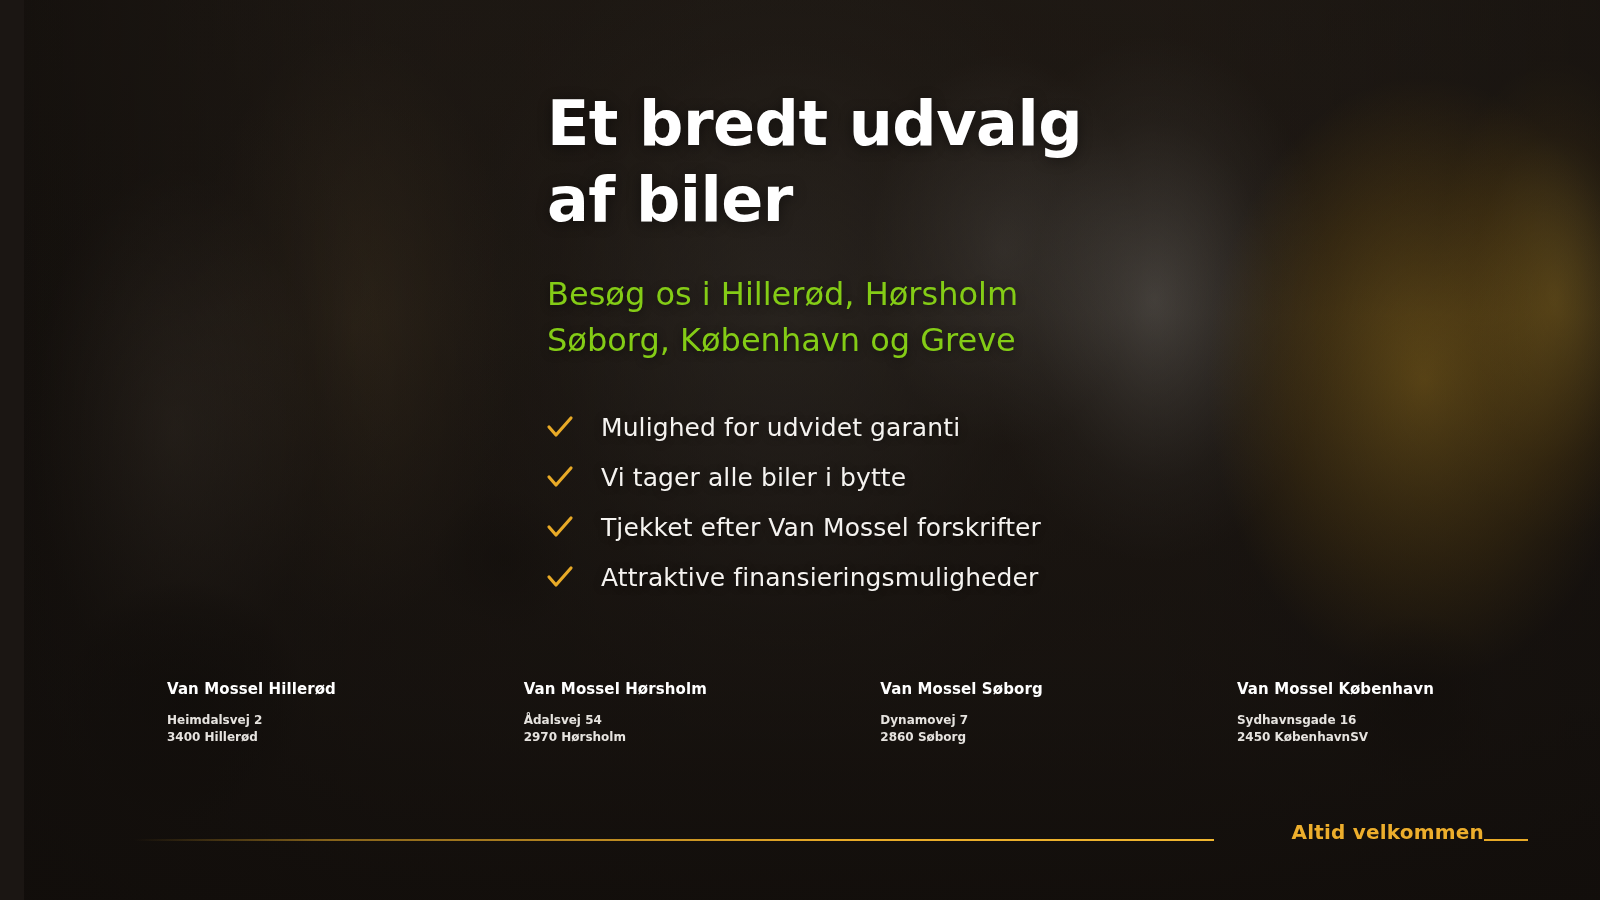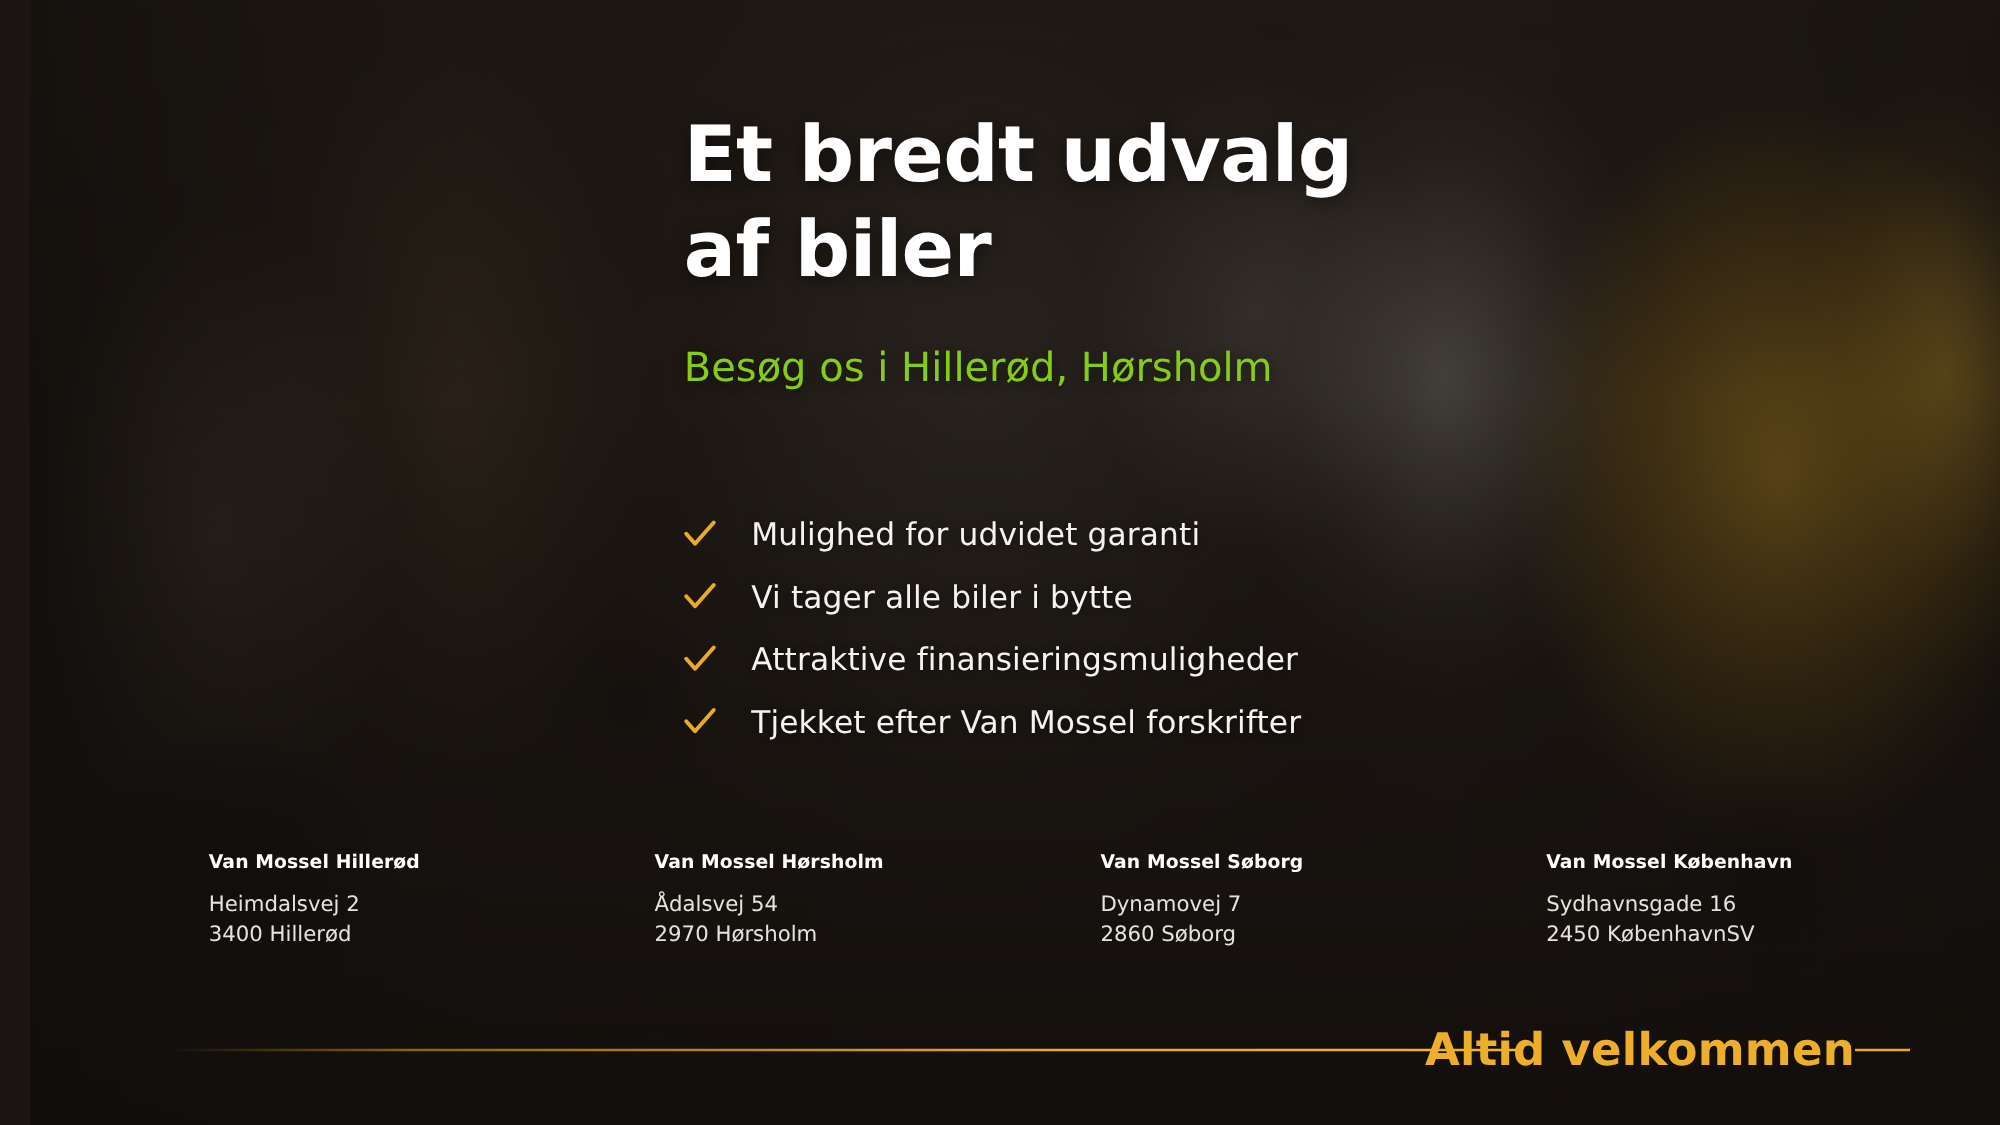--- a/index.html
+++ b/index.html
@@ -136,41 +136,41 @@
   .loc-name {
     color: #ffffff;
     font-size: 15px;
     font-weight: 700;
     letter-spacing: 0.1px;
     margin-bottom: 14px;
     white-space: nowrap;
   }
   .loc-street, .loc-city {
     color: #e6e3df;
-    font-size: 17px;
-    font-weight: 400;
+    font-size: 12px;
+    font-weight: 700;
     line-height: 1.42;
     white-space: nowrap;
   }
 
   
   .rule {
     position: absolute;
     left: 110px;
     top: 839px;
     width: 1080px;
     height: 2px;
     background: linear-gradient(90deg, rgba(228,168,38,0) 0%, rgba(228,168,38,0.55) 18%, #e8aa27 65%, #f0b630 100%);
   }
   .slogan {
     position: absolute;
     right: 140px;
     top: 820px;
     color: #edae2c;
-    font-size: 36px;
+    font-size: 20px;
     font-weight: 700;
     letter-spacing: 0.2px;
     white-space: nowrap;
   }
   .rule-tail {
     position: absolute;
     right: 96px;
     top: 839px;
     width: 44px;
     height: 2px;
@@ -187,20 +187,21 @@
 
   <div class="content">
 
     <h1 class="headline">
       <span>Et bredt udvalg</span><br>
       <span>af biler</span>
     </h1>
 
     <p class="subhead">
       <span>Besøg os i Hillerød, Hørsholm</span><br>
+      <span>Søborg, København og Greve</span>
     </p>
 
     <ul class="bullets">
       <li class="bullet">
         <span class="check">
           <svg viewBox="0 0 30 30" width="30" height="30" aria-hidden="true">
             <path d="M4 15 L11 23 L26 6" fill="none" stroke="#e8aa27" stroke-width="3.2" stroke-linecap="round" stroke-linejoin="round"></path>
           </svg>
         </span>
         <span class="bullet-label">Mulighed for udvidet garanti</span>
@@ -212,29 +213,29 @@
           </svg>
         </span>
         <span class="bullet-label">Vi tager alle biler i bytte</span>
       </li>
       <li class="bullet">
         <span class="check">
           <svg viewBox="0 0 30 30" width="30" height="30" aria-hidden="true">
             <path d="M4 15 L11 23 L26 6" fill="none" stroke="#e8aa27" stroke-width="3.2" stroke-linecap="round" stroke-linejoin="round"></path>
           </svg>
         </span>
+        <span class="bullet-label">Tjekket efter Van Mossel forskrifter</span>
+      </li>
+      <li class="bullet">
+        <span class="check">
+          <svg viewBox="0 0 30 30" width="30" height="30" aria-hidden="true">
+            <path d="M4 15 L11 23 L26 6" fill="none" stroke="#e8aa27" stroke-width="3.2" stroke-linecap="round" stroke-linejoin="round"></path>
+          </svg>
+        </span>
         <span class="bullet-label">Attraktive finansieringsmuligheder</span>
-      </li>
-      <li class="bullet">
-        <span class="check">
-          <svg viewBox="0 0 30 30" width="30" height="30" aria-hidden="true">
-            <path d="M4 15 L11 23 L26 6" fill="none" stroke="#e8aa27" stroke-width="3.2" stroke-linecap="round" stroke-linejoin="round"></path>
-          </svg>
-        </span>
-        <span class="bullet-label">Tjekket efter Van Mossel forskrifter</span>
       </li>
     </ul>
 
     <div class="locations">
       <div class="location">
         <div class="loc-name">Van Mossel Hillerød</div>
         <div class="loc-street">Heimdalsvej 2</div>
         <div class="loc-city">3400 Hillerød</div>
       </div>
       <div class="location">

